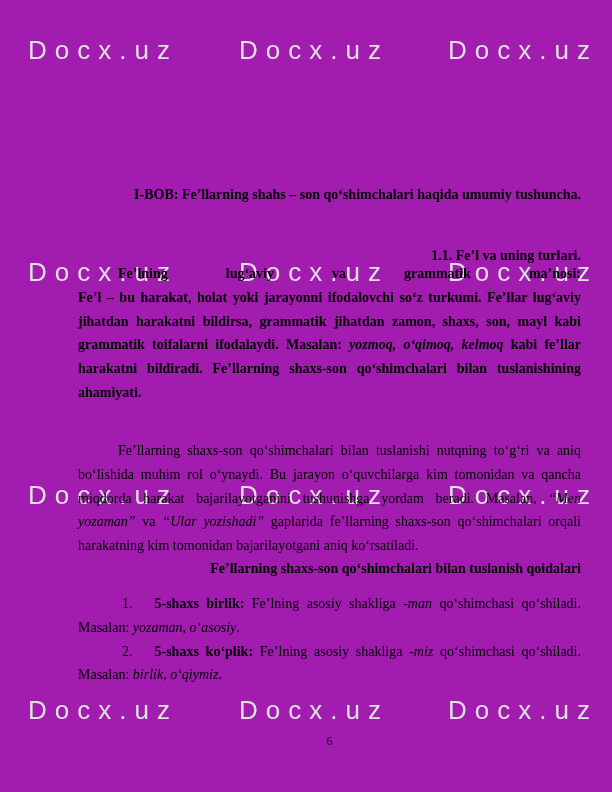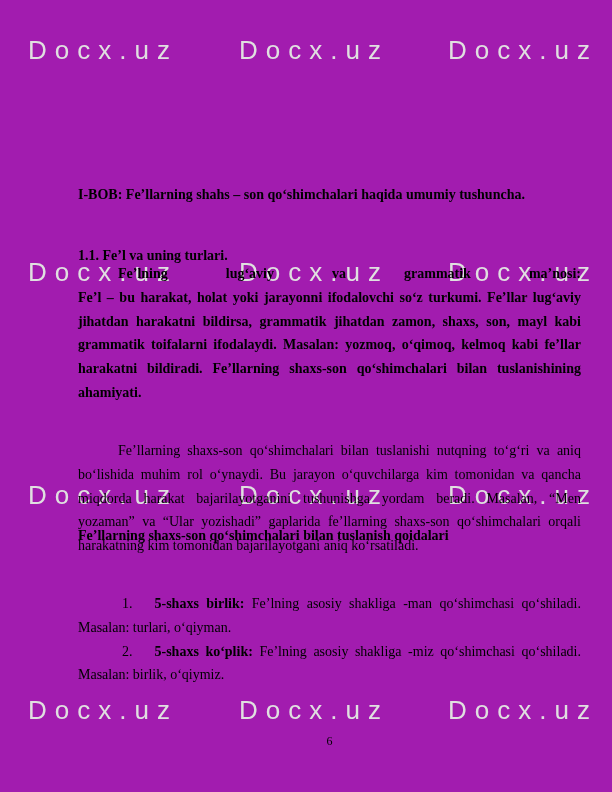--- a/index.html
+++ b/index.html
@@ -31,27 +31,27 @@
     position:absolute;
     left:78px;width:503px;
     font-size:14px;
     line-height:23.8px;
     z-index:1;
   }
   .t-title{top:183px}
   .t-subtitle{top:244px}
   .t-para1{top:262px}
   .t-para2{top:439px}
-  .t-heading2{top:524px}
+  .t-heading2{top:557px}
   .t-list{top:592px}
   .t-pagenum{top:730px;font-size:12px;text-align:center}
 
-  .center{text-align:left}
+  .center{text-align:right}
   .bold{font-weight:bold}
-  .italic{}
+  .italic{font-style:italic}
   .justify{text-align:justify}
   .justify-last{text-align:justify;text-align-last:justify}
   .indent{text-indent:40px}
   .indent-list{text-indent:44px}
   .tabgap{display:inline-block;width:22px}
 </style>
 </head>
 <body>
 
 <div class="page">
@@ -76,19 +76,19 @@
   <div class="block t-para1 bold">
     <div class="justify-last indent">Fe’lning lug‘aviy va grammatik ma’nosi:</div>
     <div class="justify"><span>Fe’l – bu harakat, holat yoki jarayonni ifodalovchi so‘z turkumi. Fe’llar lug‘aviy jihatdan harakatni bildirsa, grammatik jihatdan zamon, shaxs, son, mayl kabi grammatik toifalarni ifodalaydi. Masalan: </span><span class="italic">yozmoq, o‘qimoq, kelmoq</span><span> kabi fe’llar harakatni bildiradi. Fe’llarning shaxs-son qo‘shimchalari bilan tuslanishining ahamiyati.</span></div>
   </div>
 
   <div class="block t-para2 justify indent"><span>Fe’llarning shaxs-son qo‘shimchalari bilan tuslanishi nutqning to‘g‘ri va aniq bo‘lishida muhim rol o‘ynaydi. Bu jarayon o‘quvchilarga kim tomonidan va qancha miqdorda harakat bajarilayotganini tushunishga yordam beradi. Masalan, </span><span class="italic">“Men yozaman”</span><span> va </span><span class="italic">“Ular yozishadi”</span><span> gaplarida fe’llarning shaxs-son qo‘shimchalari orqali harakatning kim tomonidan bajarilayotgani aniq ko‘rsatiladi.</span></div>
 
   <div class="block t-heading2 center bold">Fe’llarning shaxs-son qo‘shimchalari bilan tuslanish qoidalari</div>
 
   <div class="block t-list">
-    <div class="justify indent-list"><span>1.</span><span class="tabgap"></span><span class="bold">5-shaxs birlik:</span><span> Fe’lning asosiy shakliga </span><span class="italic">-man</span><span> qo‘shimchasi qo‘shiladi. Masalan: </span><span class="italic">turlari, o‘qiyman</span><span>.</span></div>
+    <div class="justify indent-list"><span>1.</span><span class="tabgap"></span><span class="bold">5-shaxs birlik:</span><span> Fe’lning asosiy shakliga </span><span class="italic">-man</span><span> qo‘shimchasi qo‘shiladi. Masalan: </span><span class="italic">yozaman, o‘asosiy</span><span>.</span></div>
     <div class="justify indent-list"><span>2.</span><span class="tabgap"></span><span class="bold">5-shaxs ko‘plik:</span><span> Fe’lning asosiy shakliga </span><span class="italic">-miz</span><span> qo‘shimchasi qo‘shiladi. Masalan: </span><span class="italic">birlik, o‘qiymiz</span><span>.</span></div>
   </div>
 
   <div class="block t-pagenum">6</div>
 
 </div>
 
 </body></html>

